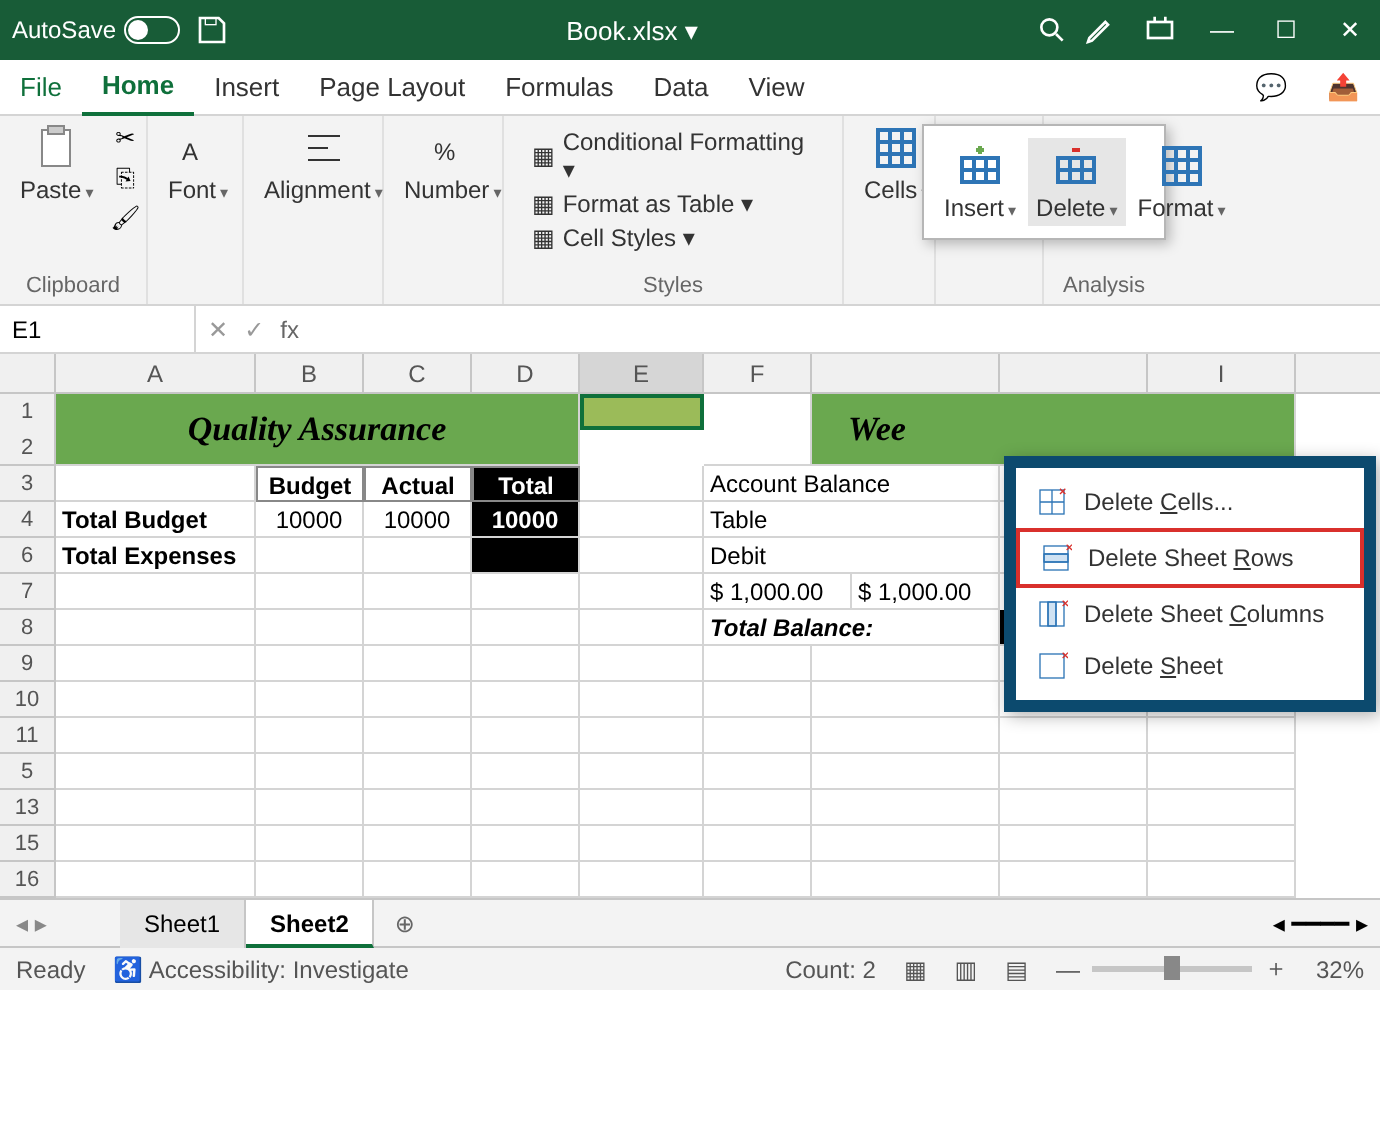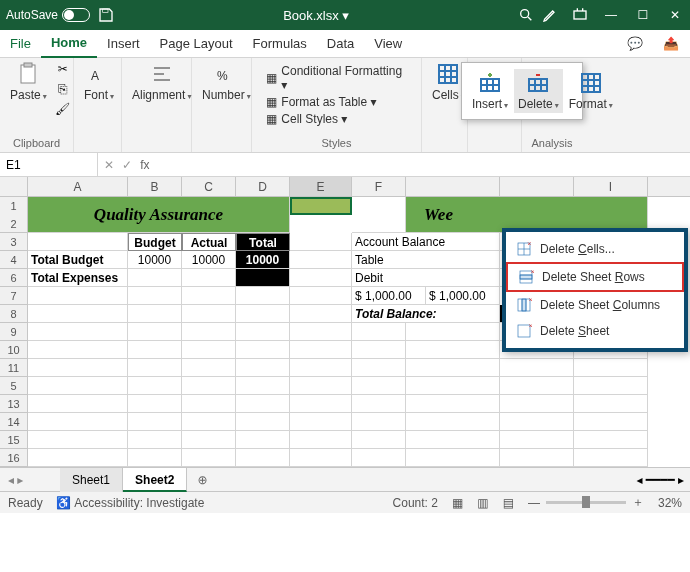--- a/index.html
+++ b/index.html
@@ -52,21 +52,21 @@
 .tab.active{background:#fff;font-weight:bold;border-bottom:2px solid #0f703b}
 .tab-add{padding:0 10px;color:#666}
 .hscroll{flex:1;display:flex;align-items:center;justify-content:flex-end;padding:0 6px}
 .status{height:22px;background:#f3f3f3;display:flex;align-items:center;padding:0 8px;font-size:11px;color:#555;gap:14px;border-top:1px solid #c6c6c6}
 .status .sp{flex:1}
 .zoom{display:flex;align-items:center;gap:6px}
 .zoom-track{width:80px;height:3px;background:#c6c6c6;position:relative}
 .zoom-track::after{content:"";position:absolute;width:8px;height:12px;background:#888;left:36px;top:-5px}
 .cells-dd{position:absolute;top:62px;left:461px;background:#fff;border:1px solid #b6b6b6;box-shadow:2px 2px 6px rgba(0,0,0,.25);width:122px;padding:6px;display:flex;gap:2px;justify-content:space-around;z-index:5}
 .cells-dd .big-btn{font-size:11px}
-.del-menu{position:absolute;top:228px;left:502px;background:#fff;border:4px solid #0c4a6e;box-shadow:2px 2px 8px rgba(0,0,0,.3);width:186px;z-index:10;padding:4px 0}
+.del-menu{position:absolute;top:228px;left:502px;background:#fff;border:6px solid #0c4a6e;box-shadow:2px 2px 8px rgba(0,0,0,.3);width:186px;z-index:10;padding:4px 0}
 .del-menu .mi{display:flex;align-items:center;gap:8px;padding:5px 10px;font-size:12px;color:#333}
 .del-menu .mi.hl{border:2px solid #d9302c}
 .del-menu .mi svg{width:16px;height:16px;flex-shrink:0}
 u.accel{text-decoration:underline}
 </style>
 </head>
 <body>
 
 <div class="titlebar">
   <div class="autosave">
@@ -422,32 +422,20 @@
         <div class="cell" style="width:54px"></div>
         <div class="cell" style="width:54px"></div>
         <div class="cell" style="width:54px"></div>
         <div class="cell" style="width:62px"></div>
         <div class="cell" style="width:54px"></div>
         <div class="cell" style="width:94px"></div>
         <div class="cell" style="width:74px"></div>
         <div class="cell" style="width:74px"></div>
       </div>
     <div class="row">
-        <div class="rh">14</div>
-        <div class="cell" style="width:100px"></div>
-        <div class="cell" style="width:54px"></div>
-        <div class="cell" style="width:54px"></div>
-        <div class="cell" style="width:54px"></div>
-        <div class="cell" style="width:62px"></div>
-        <div class="cell" style="width:54px"></div>
-        <div class="cell" style="width:94px"></div>
-        <div class="cell" style="width:74px"></div>
-        <div class="cell" style="width:74px"></div>
-      </div>
-    <div class="row">
         <div class="rh">15</div>
         <div class="cell" style="width:100px"></div>
         <div class="cell" style="width:54px"></div>
         <div class="cell" style="width:54px"></div>
         <div class="cell" style="width:54px"></div>
         <div class="cell" style="width:62px"></div>
         <div class="cell" style="width:54px"></div>
         <div class="cell" style="width:94px"></div>
         <div class="cell" style="width:74px"></div>
         <div class="cell" style="width:74px"></div>

